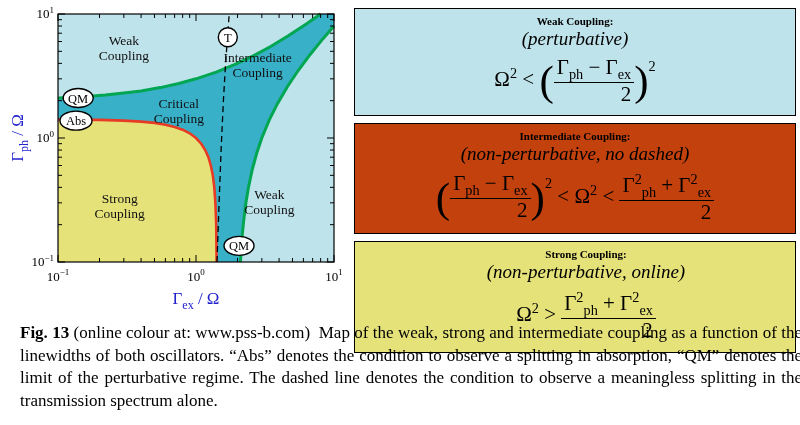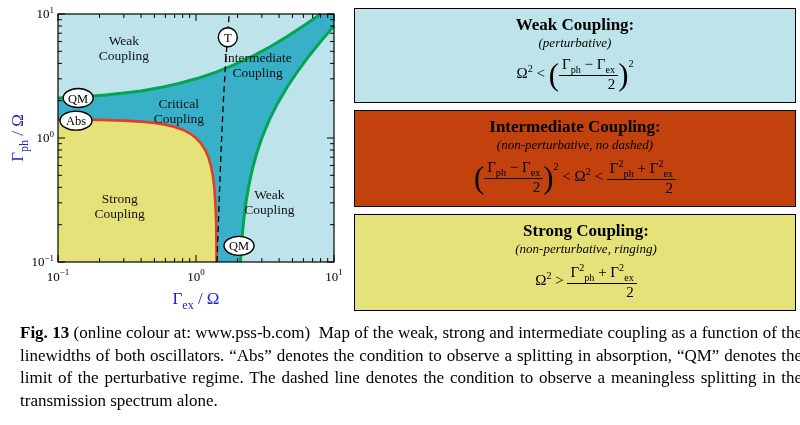--- a/index.html
+++ b/index.html
@@ -3,23 +3,23 @@
 <meta charset="utf-8">
 <style>
   html,body{margin:0;padding:0;}
   body{width:800px;height:425px;background:#ffffff;font-family:"Liberation Serif",serif;color:#000;}
   .page{position:relative;width:800px;height:425px;overflow:hidden;}
   .figure-row{position:absolute;left:8px;top:4px;display:flex;gap:12px;}
   #plot-svg{display:block;}
   #plot-svg text{font-family:"Liberation Serif",serif;}
   .legend{width:442px;display:flex;flex-direction:column;gap:7px;margin-top:4px;}
   .lbox{border:1.6px solid #000;text-align:center;padding:6px 8px 9px;box-sizing:border-box;}
-  .ltitle{font-weight:bold;font-size:17px;line-height:1.15;}
-  .lsub{font-style:italic;font-size:13px;margin-top:1px;line-height:1.1;}
-  .leq{font-size:15px;margin-top:6px;}
+  .ltitle{font-weight:bold;font-size:11px;line-height:1.15;}
+  .lsub{font-style:italic;font-size:19px;margin-top:1px;line-height:1.1;}
+  .leq{font-size:21px;margin-top:6px;}
   .leq sup,.leq sub{font-size:0.68em;}
   sup.outer{vertical-align:1.05em;}
   .frac{display:inline-block;vertical-align:middle;text-align:right;line-height:1.12;}
   .frac .n{display:block;padding:0 3px;}
   .frac .d{display:block;border-top:1px solid #000;padding:0 3px;}
   .bp{font-size:2.05em;vertical-align:middle;line-height:0;font-weight:normal;}
   .caption{position:absolute;left:20px;top:322px;width:782px;margin:0;font-size:17px;line-height:1.33;text-align:justify;}
 </style>
 </head>
 <body>
@@ -153,20 +153,20 @@
         <div class="lsub">(perturbative)</div>
         <div class="leq">Ω<sup>2</sup> &lt; <span class="bp">(</span><span class="frac"><span class="n">Γ<sub>ph</sub> − Γ<sub>ex</sub></span><span class="d">2</span></span><span class="bp">)</span><sup class="outer">2</sup></div>
       </div>
       <div class="lbox" style="background-color: #c2410c;">
         <div class="ltitle">Intermediate Coupling:</div>
         <div class="lsub">(non-perturbative, no dashed)</div>
         <div class="leq"><span class="bp">(</span><span class="frac"><span class="n">Γ<sub>ph</sub> − Γ<sub>ex</sub></span><span class="d">2</span></span><span class="bp">)</span><sup class="outer">2</sup> &lt; Ω<sup>2</sup> &lt; <span class="frac"><span class="n">Γ<sup>2</sup><sub>ph</sub> + Γ<sup>2</sup><sub>ex</sub></span><span class="d">2</span></span></div>
       </div>
       <div class="lbox" style="background-color: rgb(230, 226, 122); padding-left: 30px;">
         <div class="ltitle">Strong Coupling:</div>
-        <div class="lsub">(non-perturbative, ringing)</div>
+        <div class="lsub">(non-perturbative, online)</div>
         <div class="leq">Ω<sup>2</sup> &gt; <span class="frac"><span class="n">Γ<sup>2</sup><sub>ph</sub> + Γ<sup>2</sup><sub>ex</sub></span><span class="d">2</span></span></div>
       </div>
     </div>
   </div>
 
   <p class="caption"><b>Fig. 13</b><span> (online colour at: www.pss-b.com) Map of the weak, strong and intermediate coupling as a function of the linewidths of both oscillators. “Abs” denotes the condition to observe a splitting in absorption, “QM” denotes the limit of the perturbative regime. The dashed line denotes the condition to observe a meaningless splitting in the transmission spectrum alone.</span></p>
 </div>
 
 </body></html>

